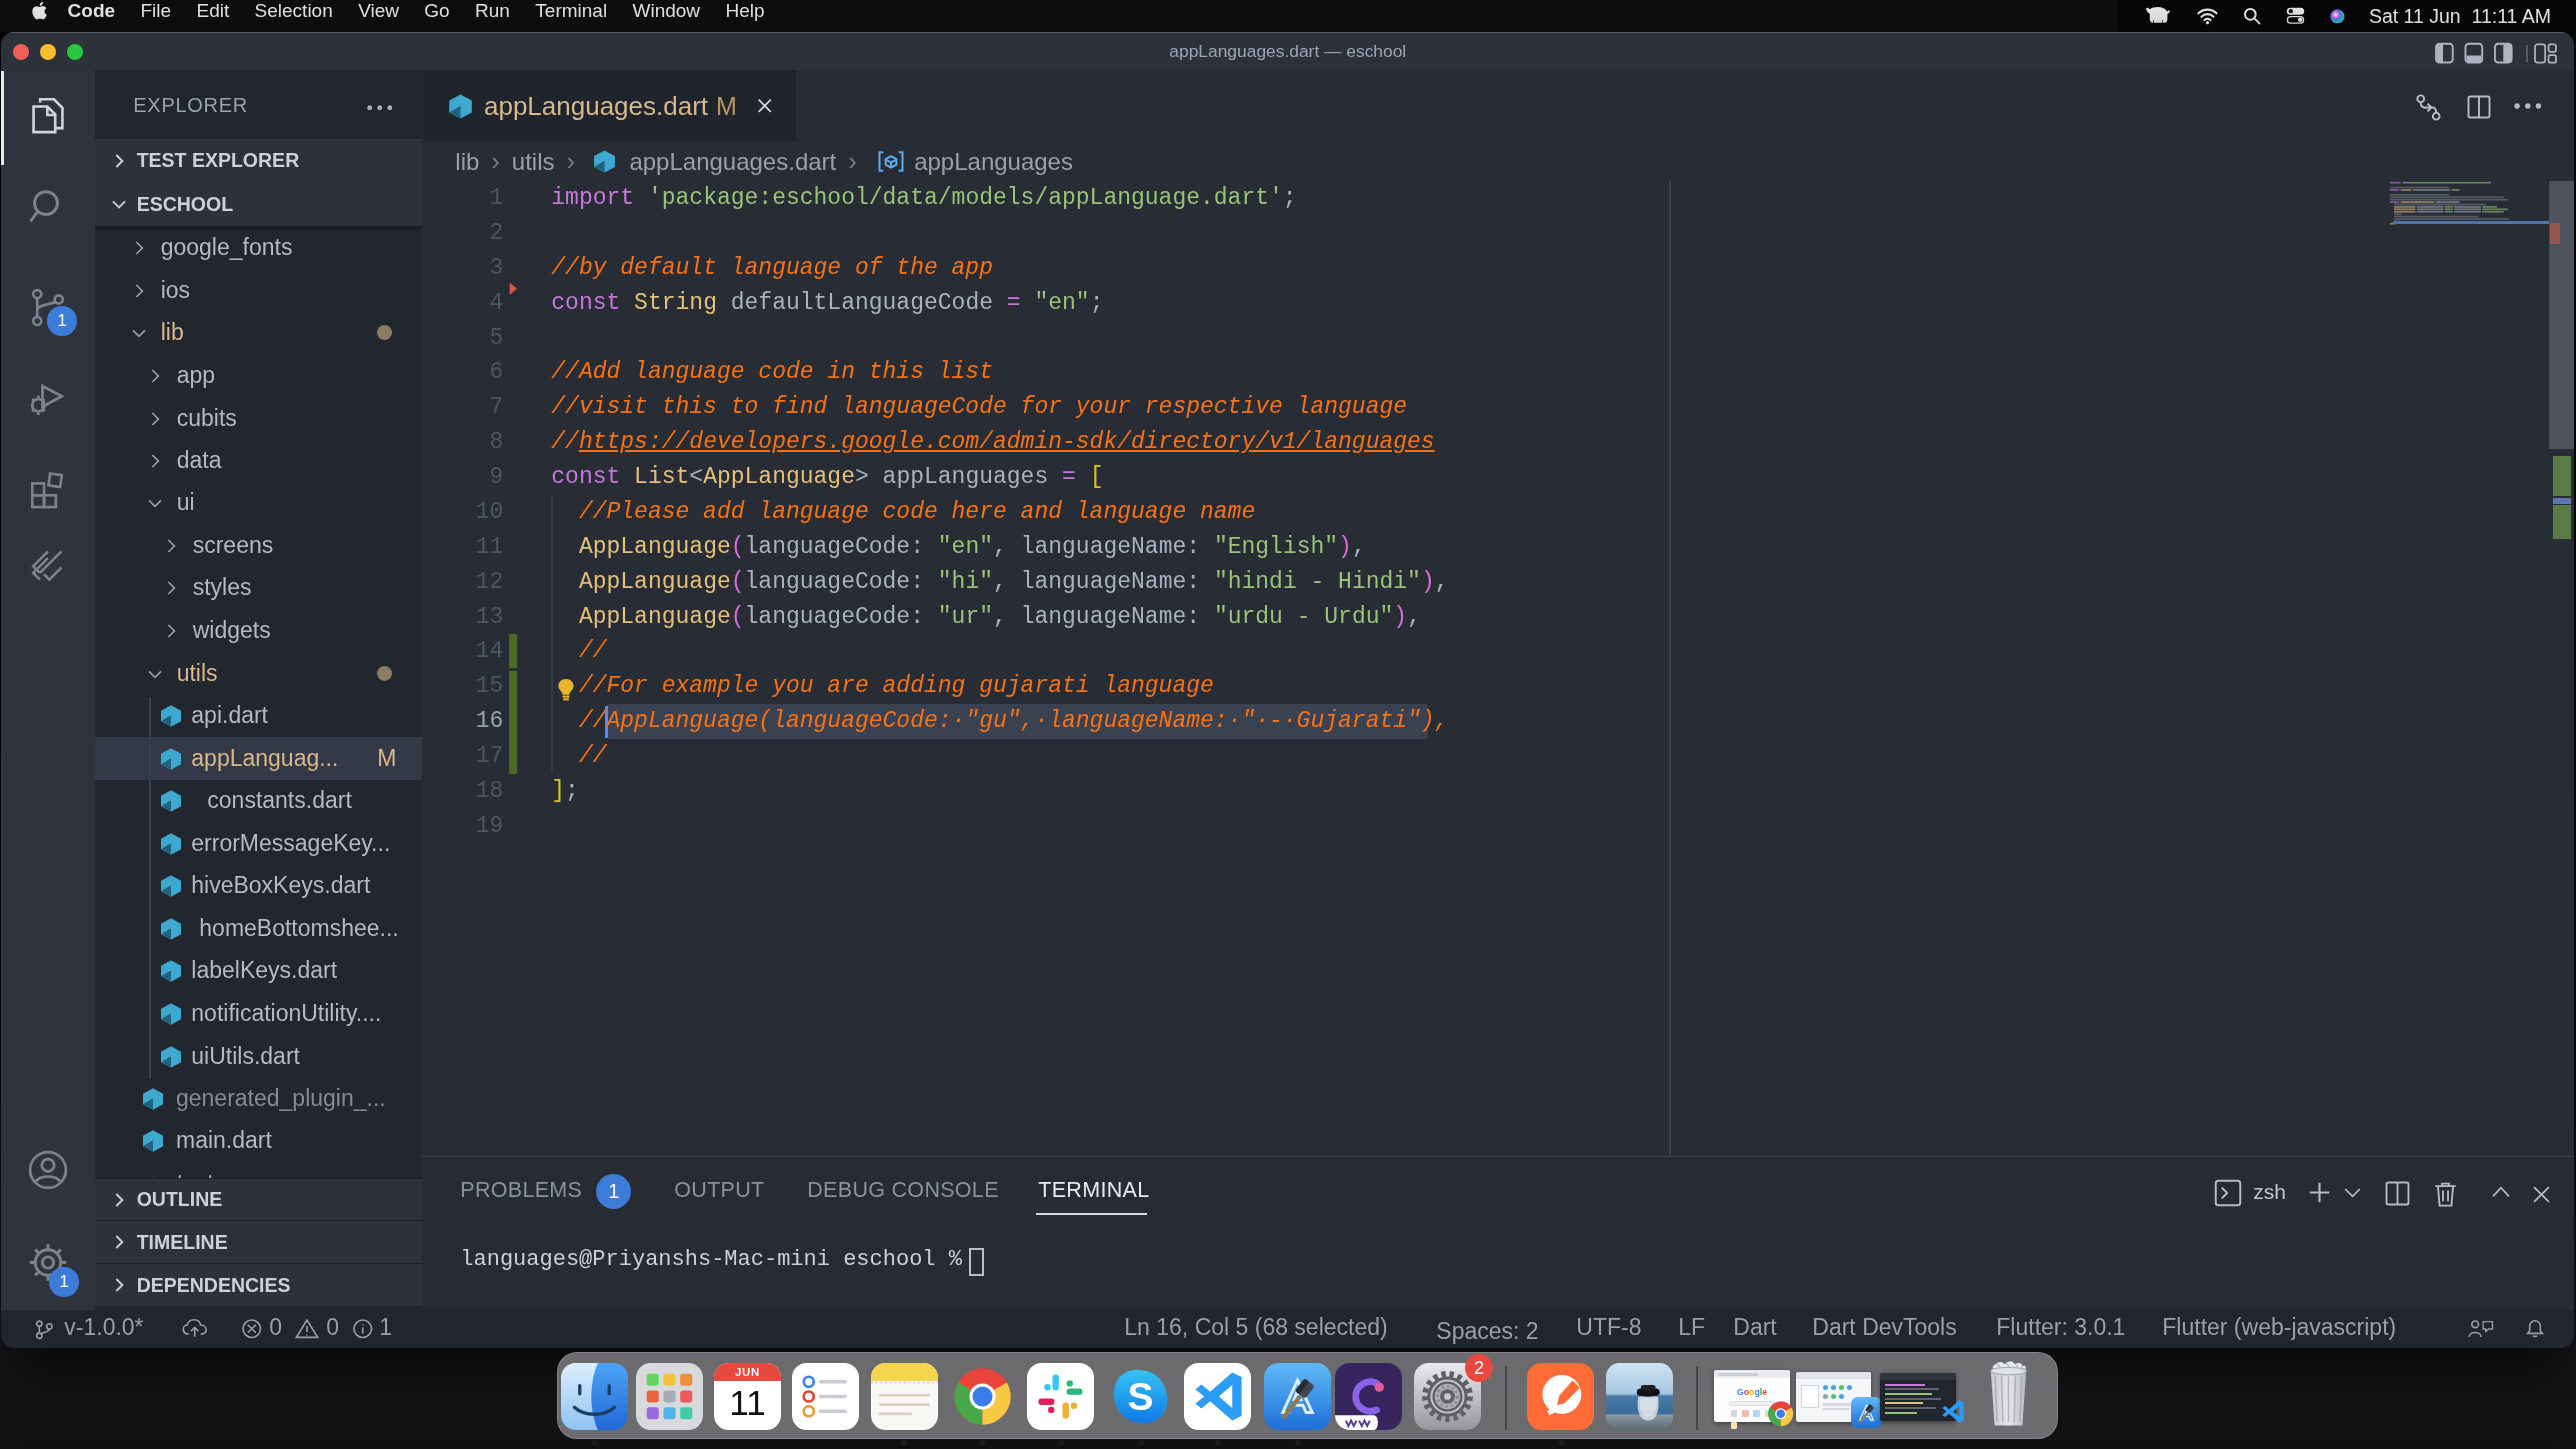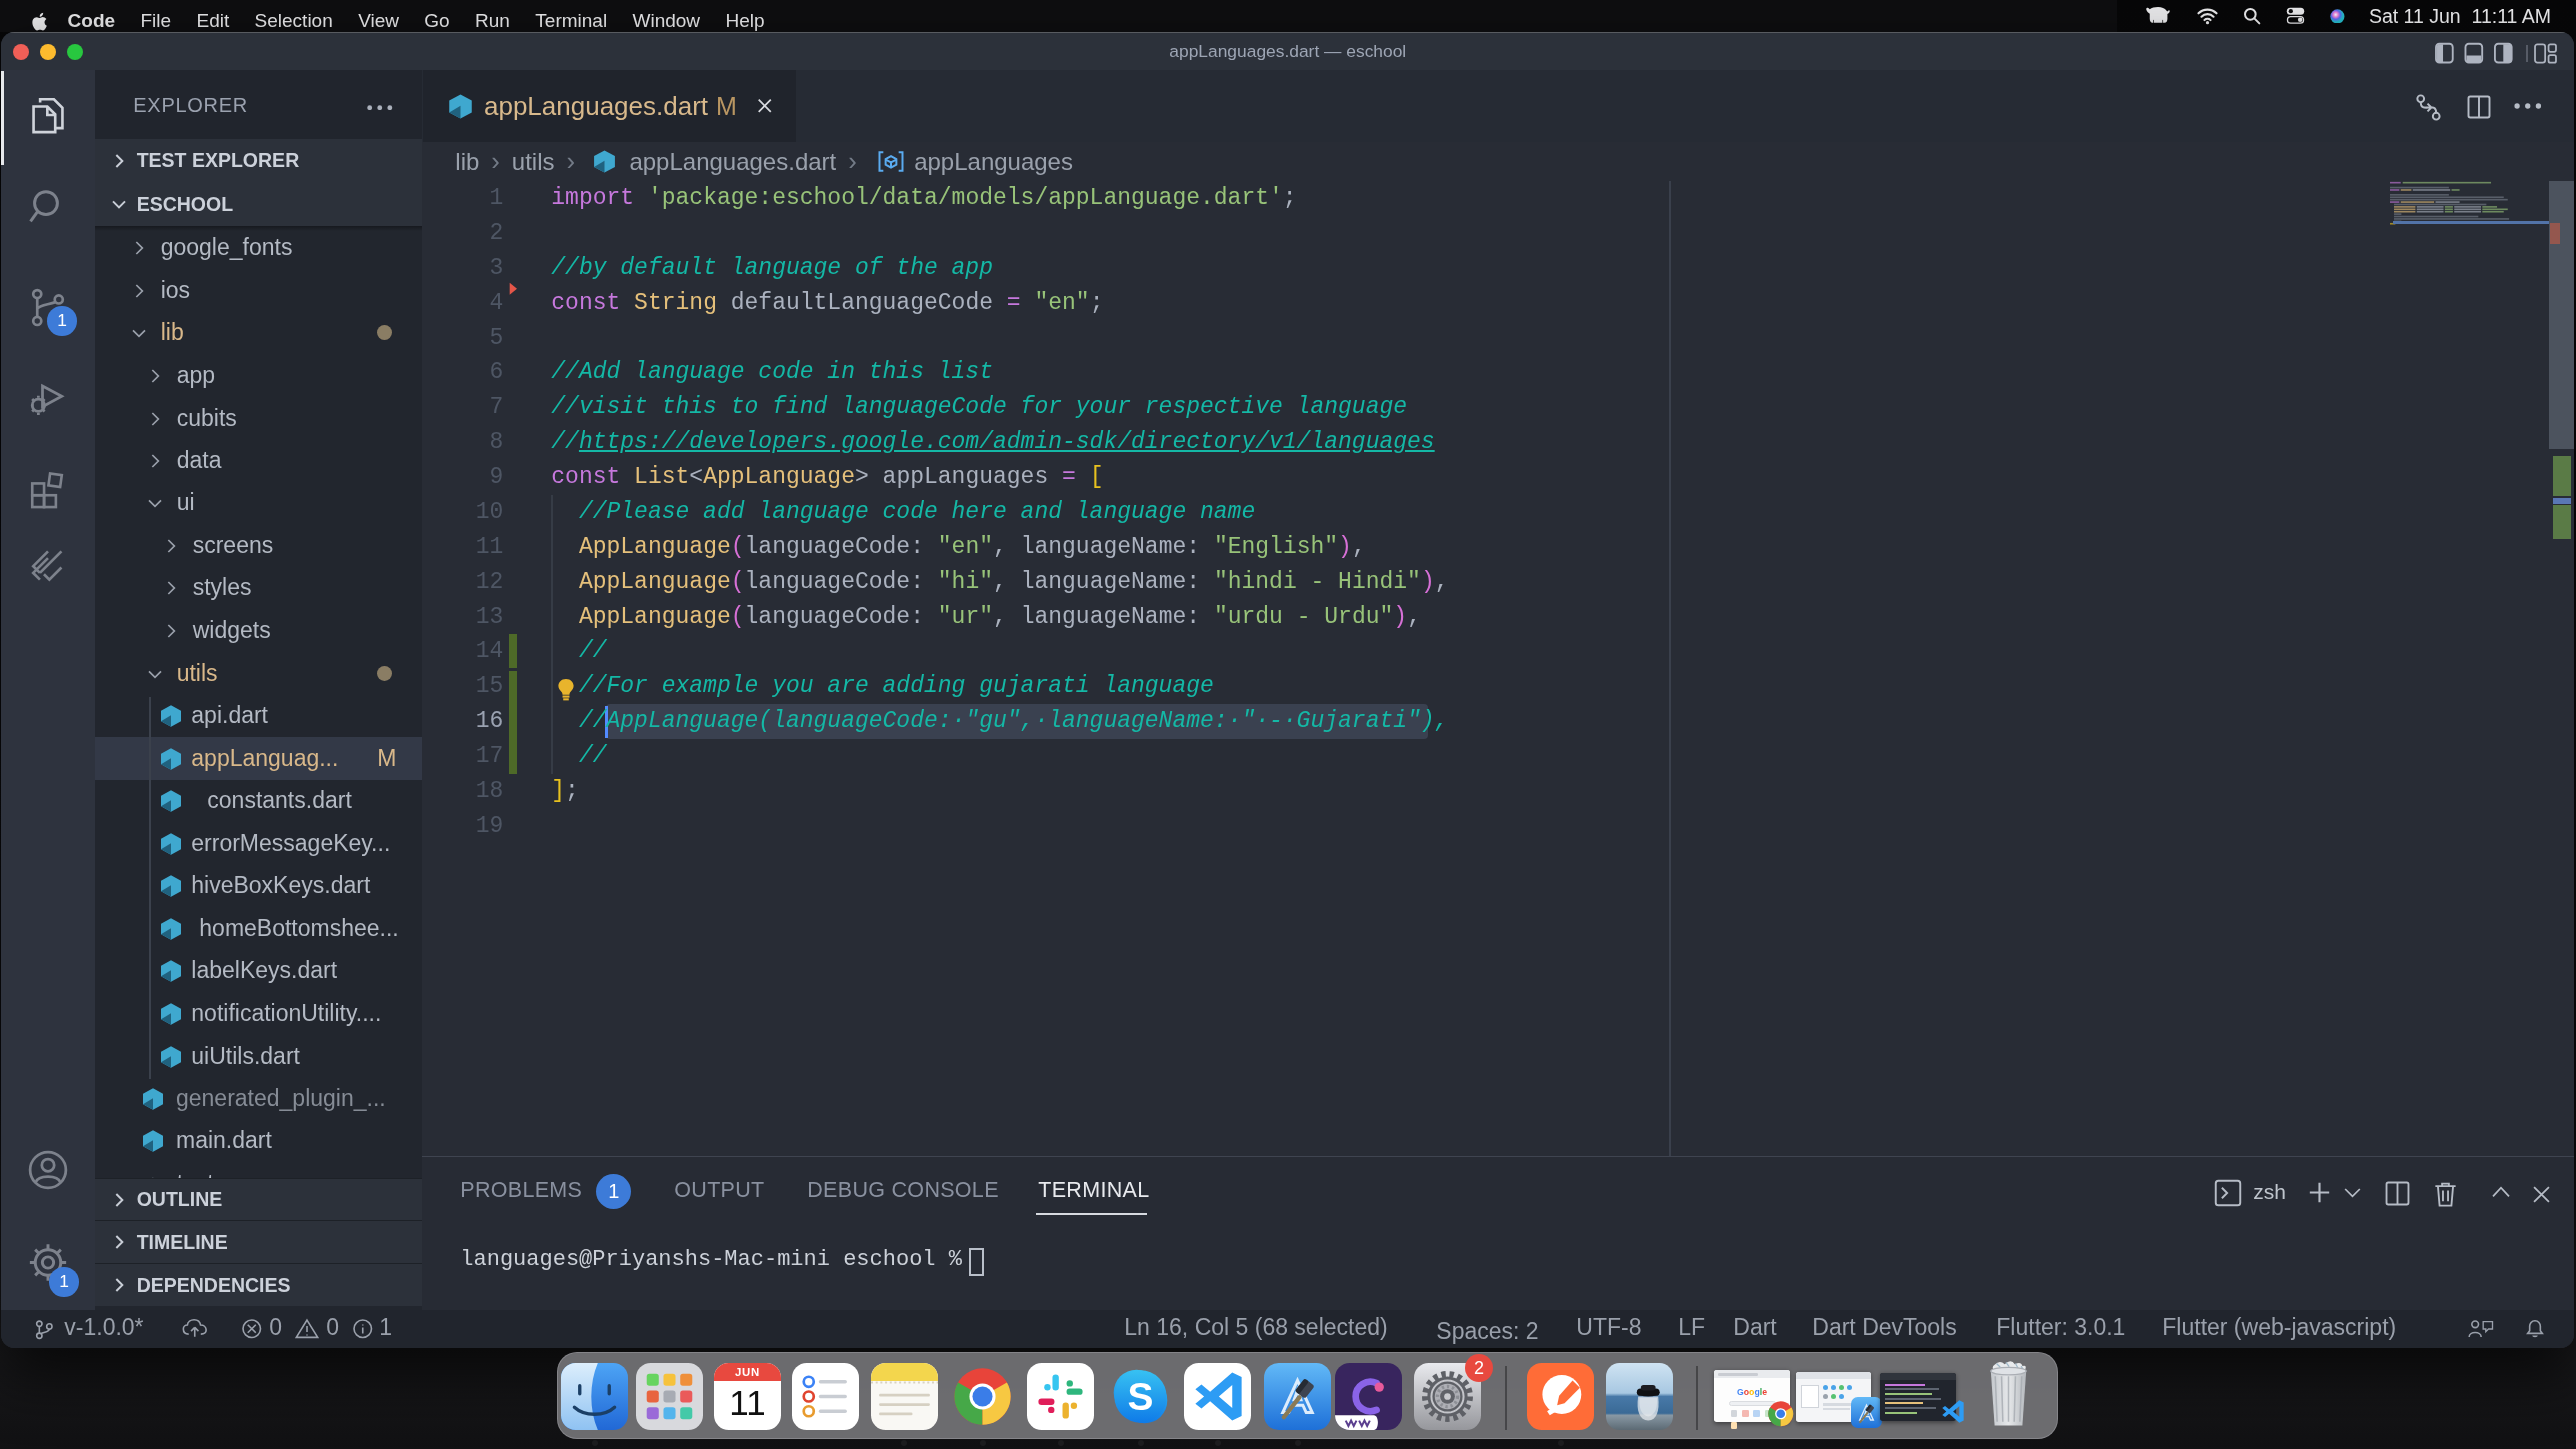--- a/index.html
+++ b/index.html
@@ -2,21 +2,21 @@
 <html style="font-size:10.7px"><head>
 <meta charset="utf-8">
 <style>
 * { margin:0; padding:0; box-sizing:border-box; }
 html,body { width:2576px; height:1449px; overflow:hidden; background:#0a0a0c; }
 body { font-family:"Liberation Sans", sans-serif; }
 .abs { position:absolute; }
 #desktop { position:absolute; inset:0; background:linear-gradient(180deg,#070708 0%,#0c0c0e 75%,#19191b 93%,#111113 100%); }
 
 
-#menubar { position:absolute; left:0; top:0; width:2117px; height:32px; background:#0e0e10; color:#e8e8ea; display:flex; align-items:flex-end; font-size:19px; }
+#menubar { position:absolute; left:0; top:0; width:2117px; height:32px; background:#0e0e10; color:#e8e8ea; display:flex; align-items:flex-start; font-size:19px; }
 #menubar .mi { padding:0 12.7px; }
 #menubar .bold { font-weight:700; }
 #mbright { position:absolute; right:0; top:0; height:32px; display:flex; align-items:center; color:#ececee; font-size:20px; }
 
 
 #vswin { position:absolute; left:1.3px; top:32px; width:2573px; height:1316px; background:#282c35; border-radius:13.4px; overflow:hidden; box-shadow:0 27px 60px rgba(0,0,0,.7); }
 #vswin::before { content:""; position:absolute; left:0; top:0; right:0; height:1.3px; background:#585b60; border-radius:13.4px 13.4px 0 0; z-index:50; }
 #titlebar { position:absolute; left:0; top:0; width:100%; height:38px; background:#2c313a; }
 .tl { position:absolute; top:12px; width:16px; height:16px; border-radius:50%; }
 #title { position:absolute; top:0; left:0; right:0; height:38px; text-align:center; line-height:39px; color:#9da5b4; font-size:17.4px; }
@@ -39,21 +39,21 @@
 #tabstrip { position:absolute; left:421px; top:38px; right:0; height:72px; background:#262b34; }
 #tab1 { position:absolute; left:0.7px; top:0; width:373px; height:72px; background:#20242c; display:flex; align-items:center; }
 #breadcrumb { position:absolute; left:421px; top:110px; right:0; height:39px; background:#282c35; color:#9aa1ac; font-size:24px; display:flex; align-items:center; }
 #editor { position:absolute; left:421px; top:149px; right:0; height:975px; background:#282c35; overflow:hidden; }
 #panel { position:absolute; left:421px; top:1124px; right:0; bottom:38px; background:#272b34; border-top:1.3px solid #3f4450; }
 
 
 .cl { position:absolute; left:0; width:100%; height:35px; white-space:pre; font-family:"Liberation Mono", monospace; font-size:23px; line-height:35px; }
 .ln { position:absolute; width:81px; text-align:right; color:#4e5664; font-family:"Liberation Mono", monospace; font-size:23px; line-height:35px; }
 .k { color:#c678dd; } .s { color:#98c379; } .t { color:#e5c07b; } .v { color:#abb2bf; }
-.c { color:#14b8a6; font-style:italic; } .o { color:#c678dd; }
+.c { color:#f97316; font-style:italic; } .o { color:#c678dd; }
 .p { color:#abb2bf; }
 .b2 { color:#e7c11f; } .pk { color:#d670d6; }
 .bsep { margin:0 12px; color:#737b87; font-size:25.5px; }
 
 
 #statusbar { position:absolute; left:0; bottom:0; width:100%; height:38px; background:#21252d; color:#9aa0ab; font-size:23px; }
 
 
 #dock { position:absolute; left:557px; top:1352px; width:1501px; height:87px; background:rgba(128,128,132,.82); border-radius:20px; border:0.7px solid rgba(180,180,185,.35); }
 .dicon { position:absolute; top:10px; width:67px; height:67px; }

